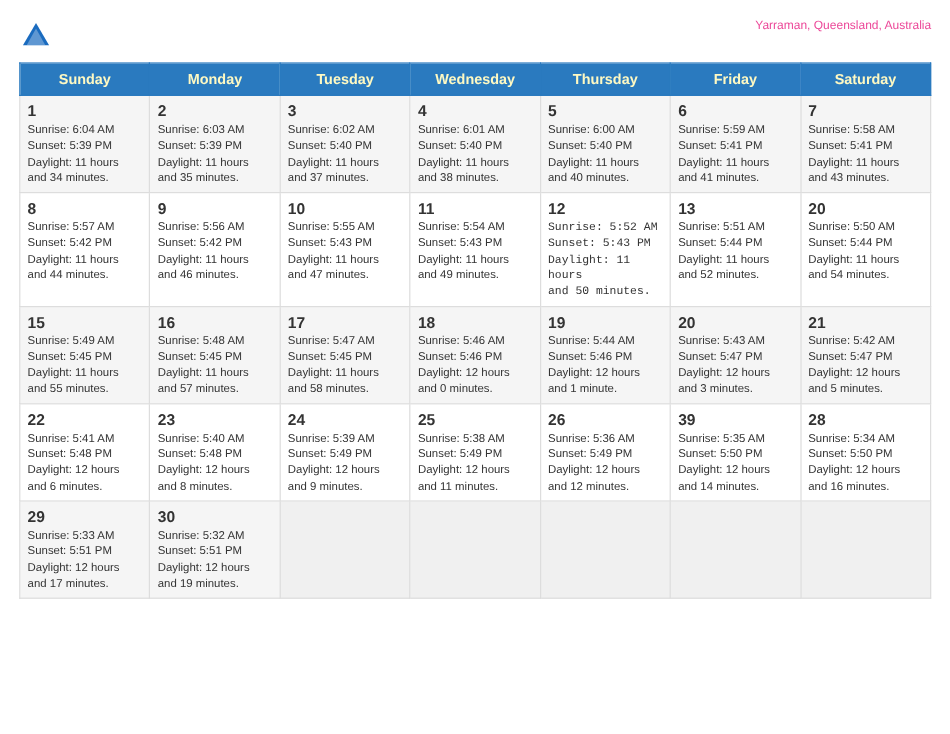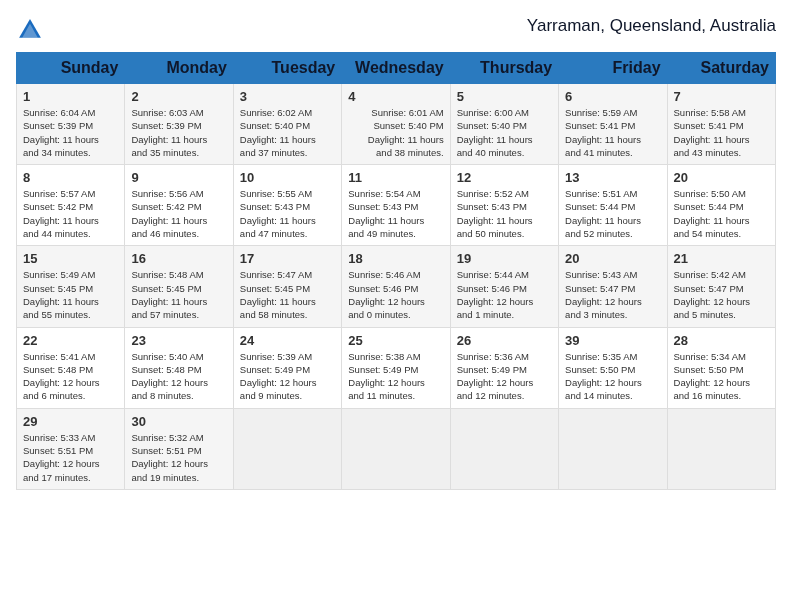--- a/index.html
+++ b/index.html
@@ -34,34 +34,34 @@
     }
     .title-block {
       text-align: right;
     }
     .month-title {
       font-size: 36px;
       color: #333;
       font-weight: normal;
     }
     .subtitle {
-      font-size: 17px;
-      color: #0f172a;
+      font-size: 10px;
+      color: #ec4899;
     }
     table {
       width: 100%;
       border-collapse: collapse;
       table-layout: fixed;
     }
     thead th {
       background-color: #2a7abf;
-      color: #0f172a;
-      text-align: right;
+      color: #fef9c3;
+      text-align: center;
       padding: 6px 6px;
-      font-size: 16px;
+      font-size: 12px;
       font-weight: bold;
       border: 1px solid #2a7abf;
     }
     tbody td {
       vertical-align: top;
       padding: 5px 6px;
       font-size: 9.5px;
       color: #333;
       border: 1px solid #ddd;
       height: 80px;
@@ -127,21 +127,21 @@
         </td>
         <td>
           <span class="day-number">3</span>
           <div style="white-space: pre-line; line-height: 1.4;">Sunrise: 6:02 AM
 Sunset: 5:40 PM
 Daylight: 11 hours
 and 37 minutes.</div>
         </td>
         <td>
           <span class="day-number">4</span>
-          <div style="white-space: pre-line; line-height: 1.4; text-align: right;">Sunrise: 6:01 AM
+          <div style="white-space: pre-line; line-height: 1.4;">Sunrise: 6:01 AM
 Sunset: 5:40 PM
 Daylight: 11 hours
 and 38 minutes.</div>
         </td>
         <td>
           <span class="day-number">5</span>
           <div style="white-space: pre-line; line-height: 1.4;">Sunrise: 6:00 AM
 Sunset: 5:40 PM
 Daylight: 11 hours
 and 40 minutes.</div>
@@ -185,21 +185,21 @@
         </td>
         <td>
           <span class="day-number">11</span>
           <div style="white-space: pre-line; line-height: 1.4;">Sunrise: 5:54 AM
 Sunset: 5:43 PM
 Daylight: 11 hours
 and 49 minutes.</div>
         </td>
         <td>
           <span class="day-number">12</span>
-          <div style="white-space: pre-line; line-height: 1.4;">Sunrise: 5:52 AM
+          <div style="white-space: pre-line; line-height: 1.4; font-family: Liberation Mono, monospace;">Sunrise: 5:52 AM
 Sunset: 5:43 PM
 Daylight: 11 hours
 and 50 minutes.</div>
         </td>
         <td>
           <span class="day-number">13</span>
           <div style="white-space: pre-line; line-height: 1.4;">Sunrise: 5:51 AM
 Sunset: 5:44 PM
 Daylight: 11 hours
 and 52 minutes.</div>

